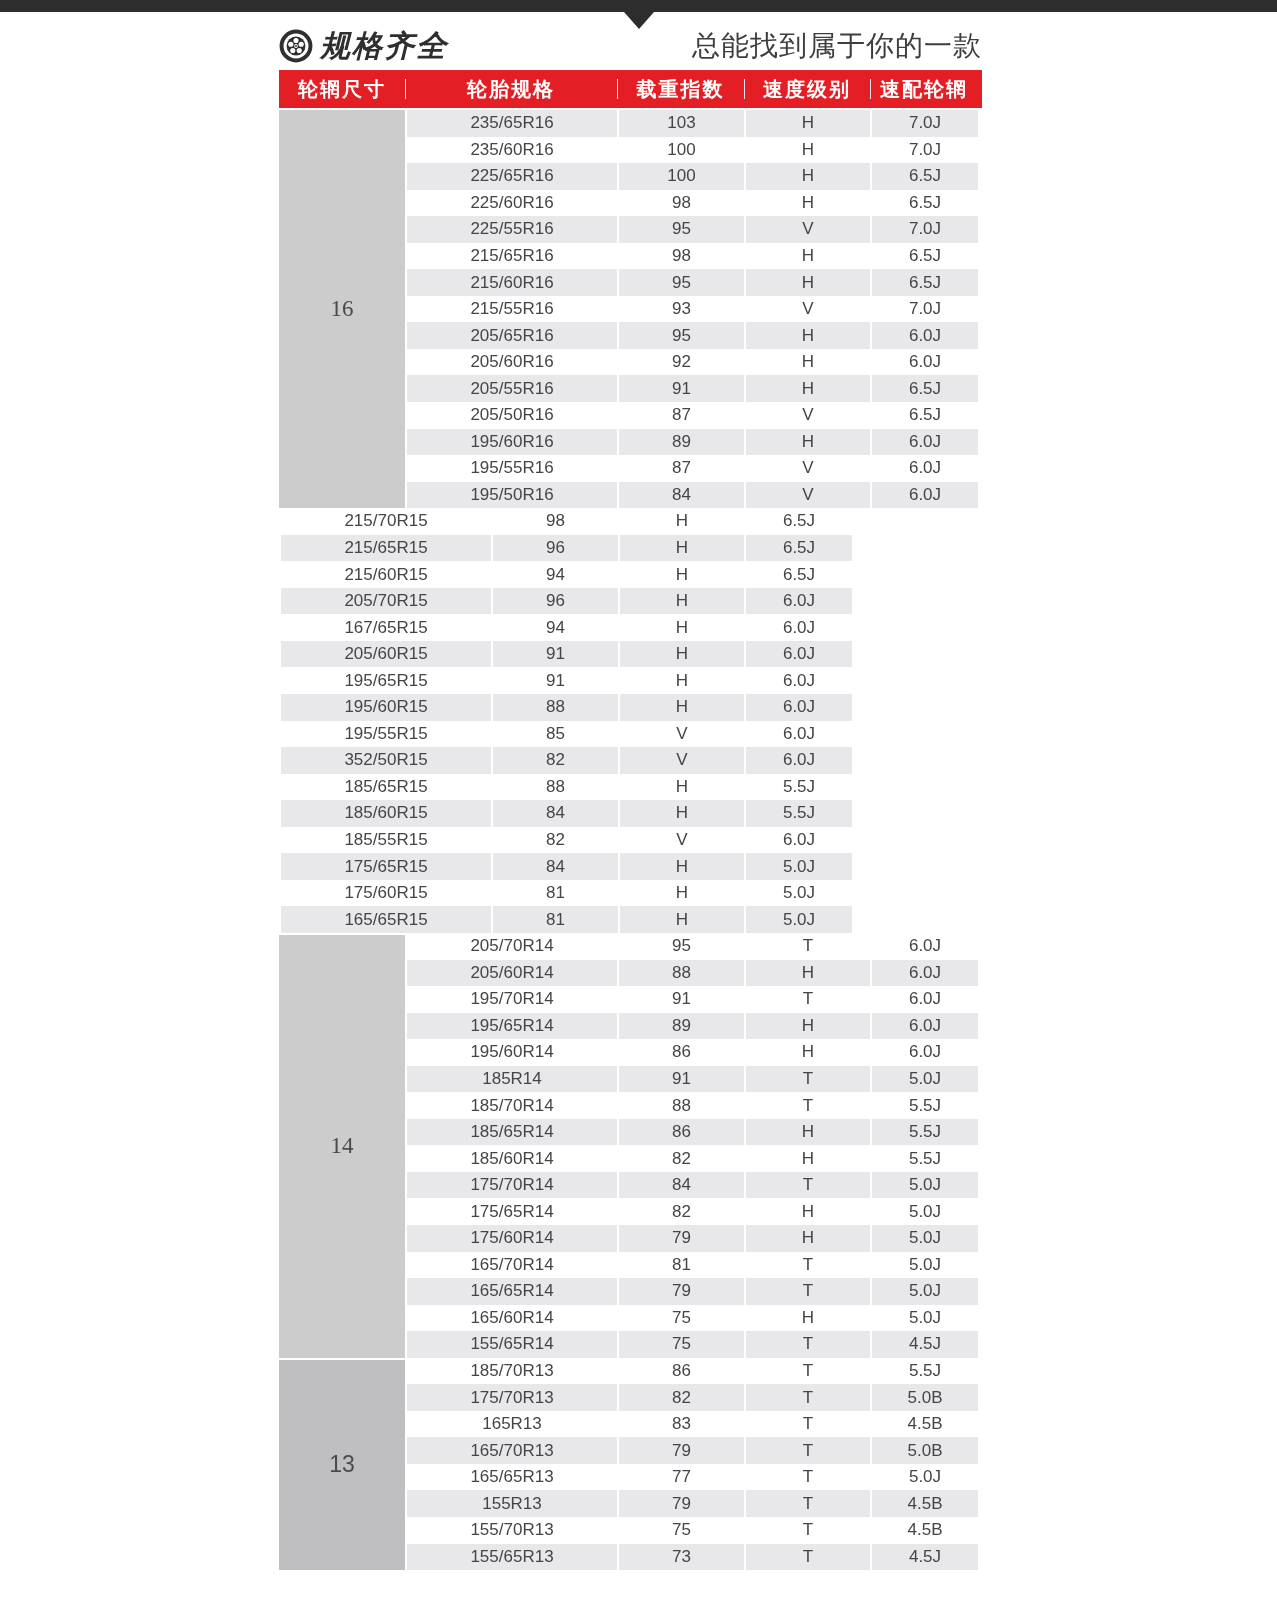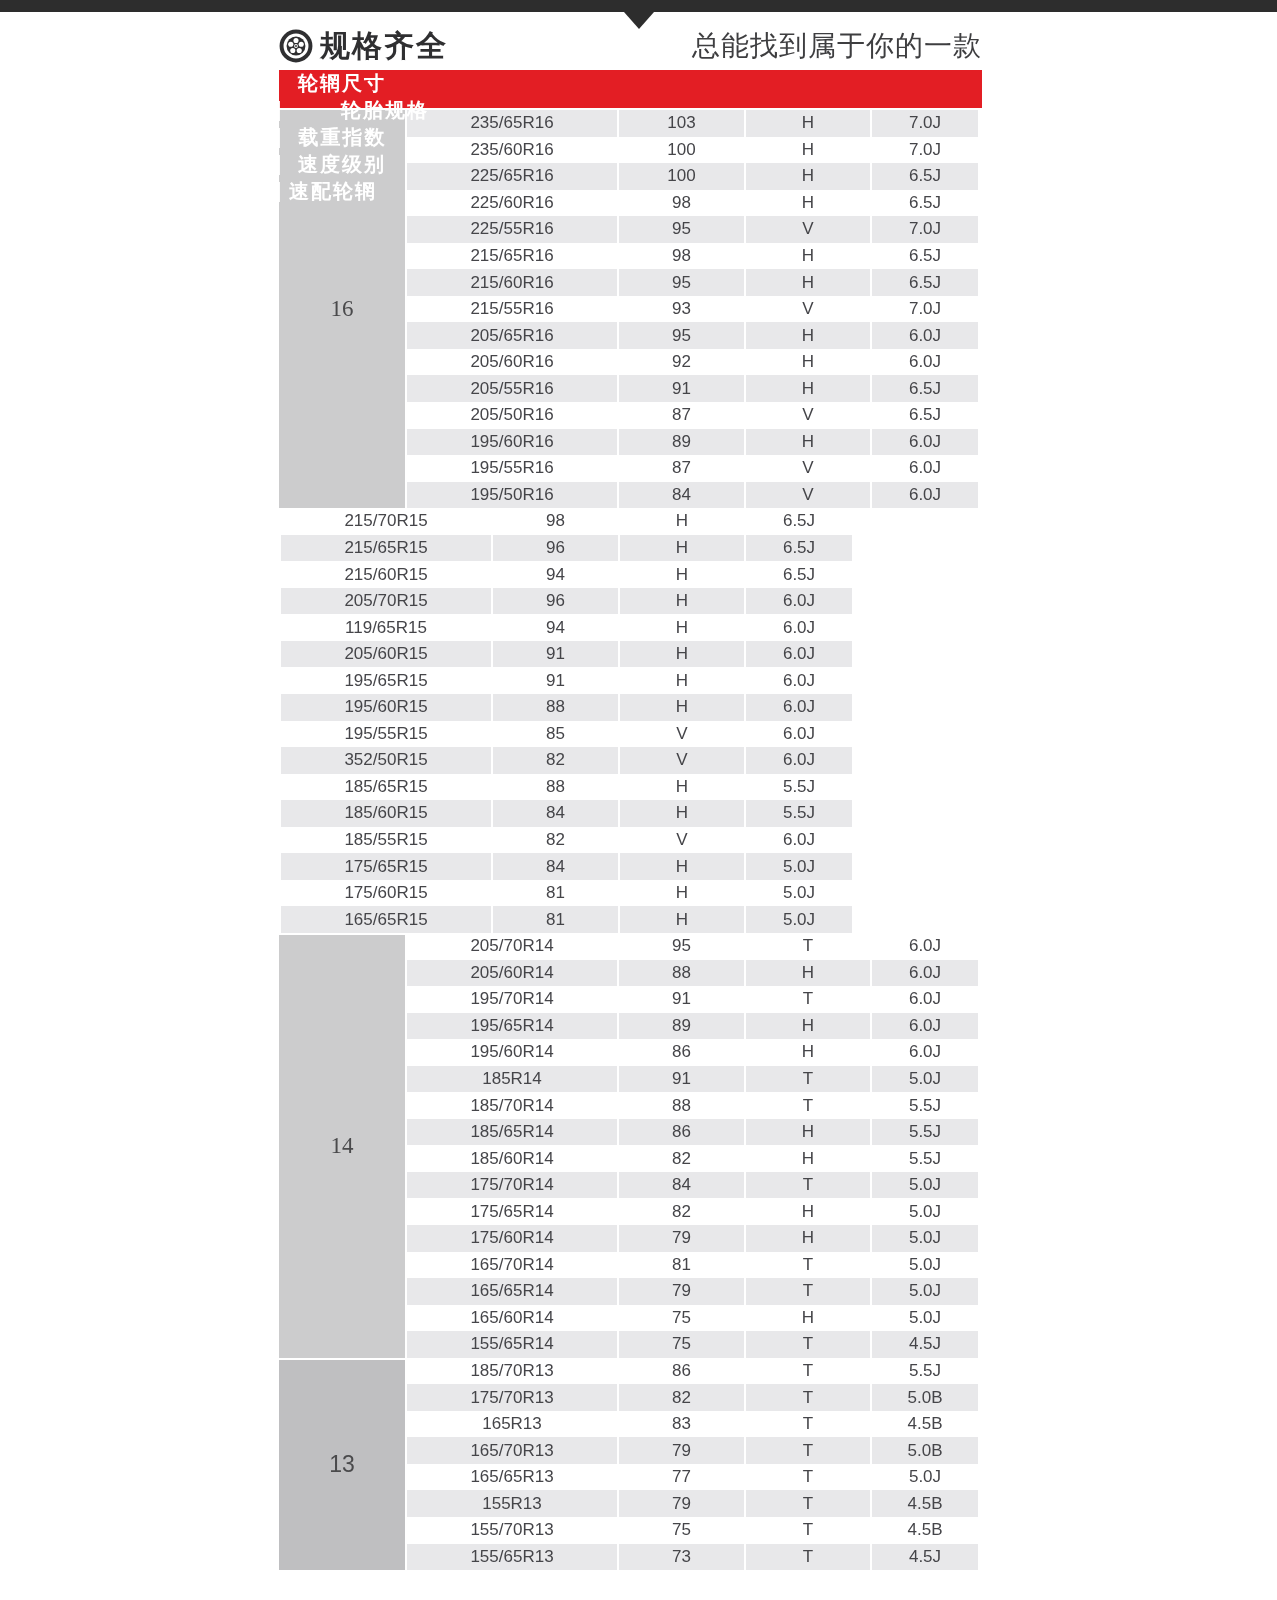--- a/index.html
+++ b/index.html
@@ -8,26 +8,26 @@
     font-family:"Liberation Sans","DejaVu Sans",sans-serif;
   }
   .topbar { position:absolute; top:0; left:0; width:1277px; height:12px; background:var(--top-bar,#2d2d2d); }
   .topbar-triangle {
     position:absolute; top:12px; left:50%; transform:translateX(-50%);
     width:0; height:0; border-left:15px solid transparent; border-right:15px solid transparent;
     border-top:17px solid var(--top-bar,#2d2d2d);
   }
   .content { position:absolute; left:279px; top:12px; width:703px; }
   .section-header { display:flex; align-items:center; justify-content:space-between; height:44px; margin-top:12px; margin-bottom:2px; }
-  .title-wrap { display:flex; align-items:center; gap:7px; }
+  .title-wrap { display:flex; align-items:center; gap:7px;font-style:italic; }
   .wheel-icon svg { display:block; width:34px; height:34px; }
   .section-title { font-size:30px; font-weight:bold; color:#2f2f31; letter-spacing:2px; }
   .section-tagline { font-size:28px; color:#3e3e40; letter-spacing:1px; }
 
-  .thead { display:flex; height:38px; background:var(--accent-red,#e31e24); color:#fff; font-weight:bold; font-size:20px; letter-spacing:2px;flex-direction:column; }
+  .thead { display:flex; height:38px; background:var(--accent-red,#e31e24); color:#fff; font-weight:bold; font-size:20px; letter-spacing:2px; }
   .th { display:flex; align-items:center; justify-content:center; position:relative; box-sizing:border-box; }
   .th .divider { position:absolute; left:-0.5px; top:50%; transform:translateY(-50%); width:1px; height:20px; background:rgba(255,255,255,.9); }
 
   .c0 { width:126px; } .c1 { width:212px; } .c2 { width:127px; } .c3 { width:126px; } .c4 { width:108px; }
 
   .tbody { margin-top:2px; }
   .group-block { display:flex; }
   .group-block + .group-block .group-cell { border-top:2px solid #fff; }
   .group-cell {
     width:126px; box-sizing:border-box; display:flex; align-items:center; justify-content:center;
@@ -210,21 +210,21 @@
             <div class="cell c3">H</div>
             <div class="cell c4">6.5J</div>
           </div>
           <div class="row stripe">
             <div class="cell c1">205/70R15</div>
             <div class="cell c2">96</div>
             <div class="cell c3">H</div>
             <div class="cell c4">6.0J</div>
           </div>
           <div class="row">
-            <div class="cell c1">119/65R15</div>
+            <div class="cell c1">167/65R15</div>
             <div class="cell c2">94</div>
             <div class="cell c3">H</div>
             <div class="cell c4">6.0J</div>
           </div>
           <div class="row stripe">
             <div class="cell c1">205/60R15</div>
             <div class="cell c2">91</div>
             <div class="cell c3">H</div>
             <div class="cell c4">6.0J</div>
           </div>

